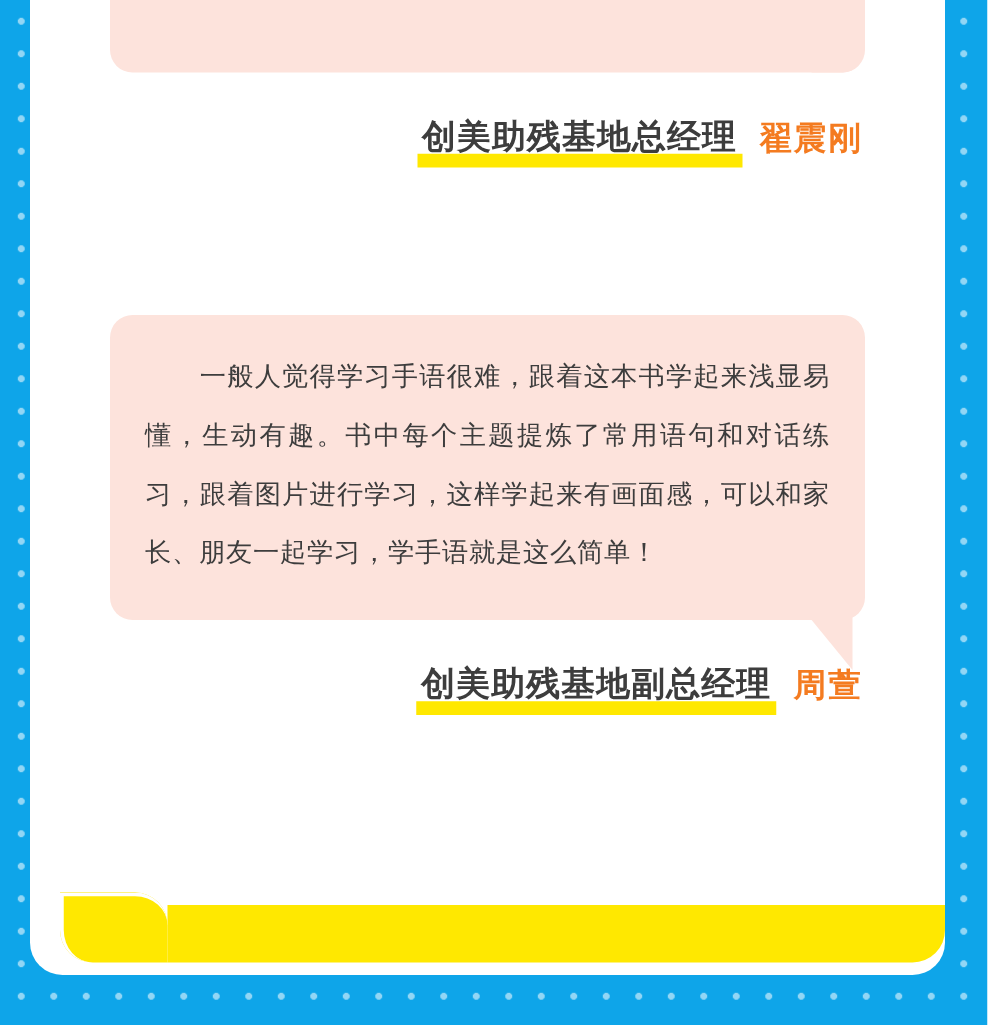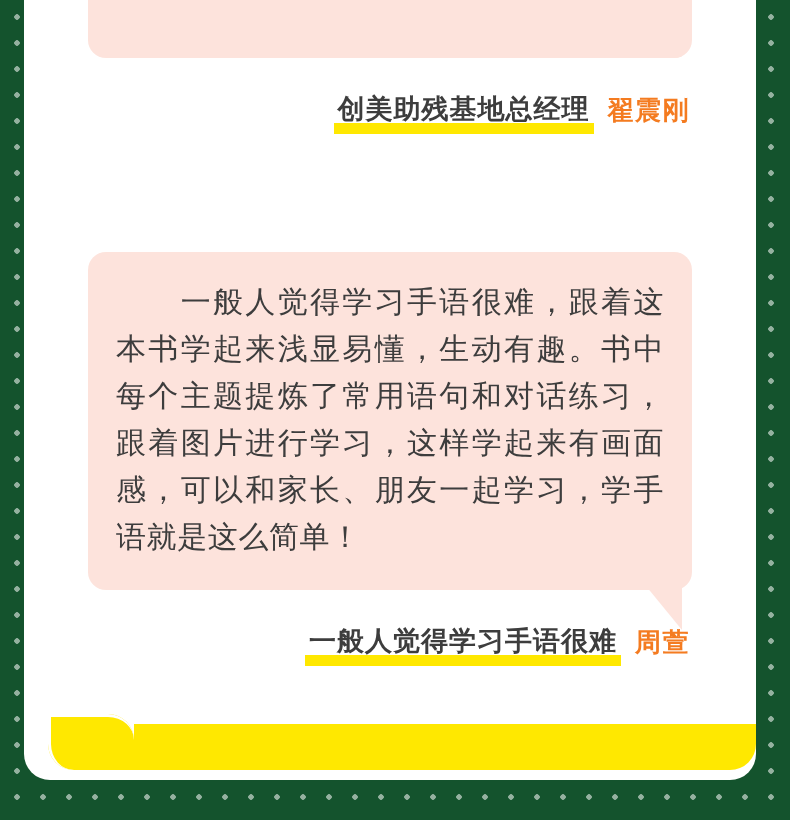--- a/index.html
+++ b/index.html
@@ -11,21 +11,21 @@
     height: 820px;
     font-family: "Liberation Sans", sans-serif;
     background: #ffffff;
     overflow: hidden;
   }
 
   .page {
     position: relative;
     width: 790px;
     height: 820px;
-    background: #14532d;
+    background: #0ea5e9;
     overflow: hidden;
   }
 
   
   .dots {
     position: absolute;
     inset: 0;
     background-image:
       radial-gradient(circle, rgba(255,255,255,0.55) 2.5px, rgba(255,255,255,0) 3px);
     background-size: 26px 26px;
@@ -84,21 +84,21 @@
     width: 604px;
   }
   .bubble {
     position: relative;
     background: #fde3dc;
     border-radius: 18px;
     padding: 26px 28px 30px 28px;
     box-sizing: border-box;
   }
   .bubble-text {
-    font-size: 30px;
+    font-size: 21px;
     line-height: 47px;
     color: #3d3d3d;
     letter-spacing: 0.6px;
     text-align: justify;
     white-space: pre-wrap;
     margin: 0;
   }
   
   .bubble-tail {
     position: absolute;
@@ -185,21 +185,21 @@
       </div>
     </div>
 
     <div class="quote-block" id="quote-block-2">
       <div class="bubble">
         <p class="bubble-text">　　一般人觉得学习手语很难，跟着这本书学起来浅显易懂，生动有趣。书中每个主题提炼了常用语句和对话练习，跟着图片进行学习，这样学起来有画面感，可以和家长、朋友一起学习，学手语就是这么简单！</p>
         <div class="bubble-tail"></div>
       </div>
       <div class="attrib">
         <div class="attrib-role-wrap">
-          <div class="attrib-role">一般人觉得学习手语很难</div>
+          <div class="attrib-role">创美助残基地副总经理</div>
         </div>
         <div class="attrib-name">周萱</div>
       </div>
     </div>
 
     <div class="bottom-bar"></div>
     <div class="card-notch"></div>
     <div class="card-notch-inner"></div>
   </div>
 </div>

